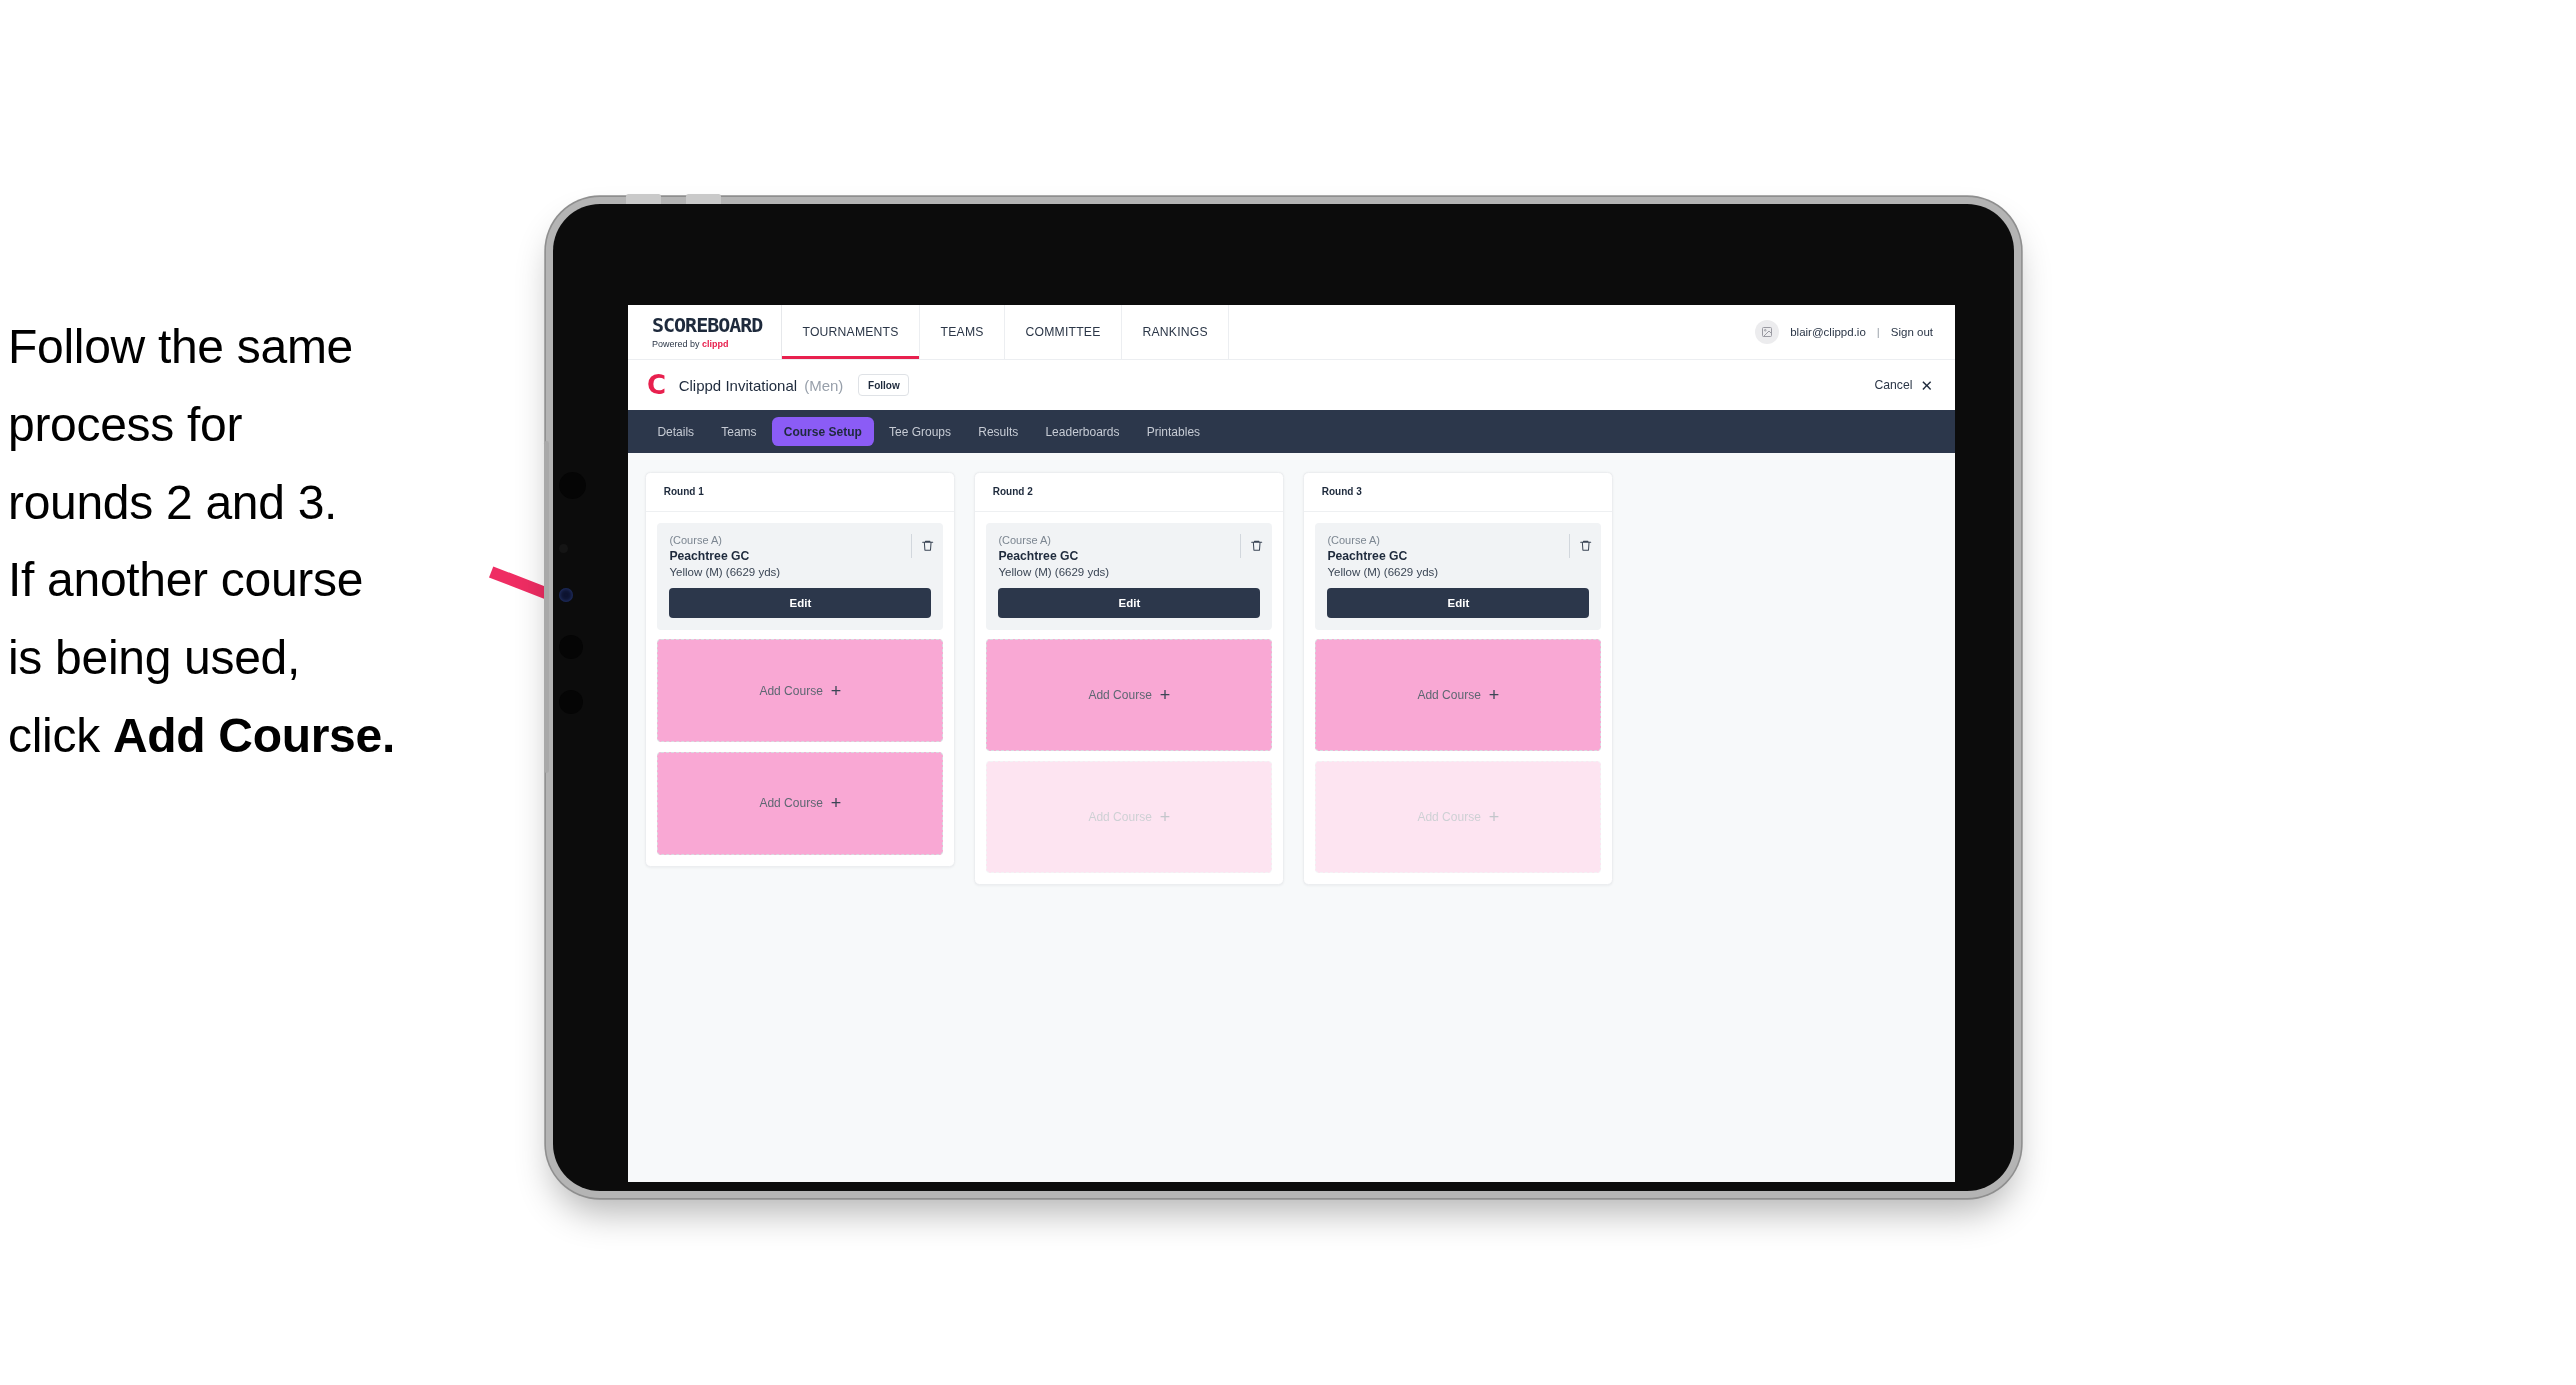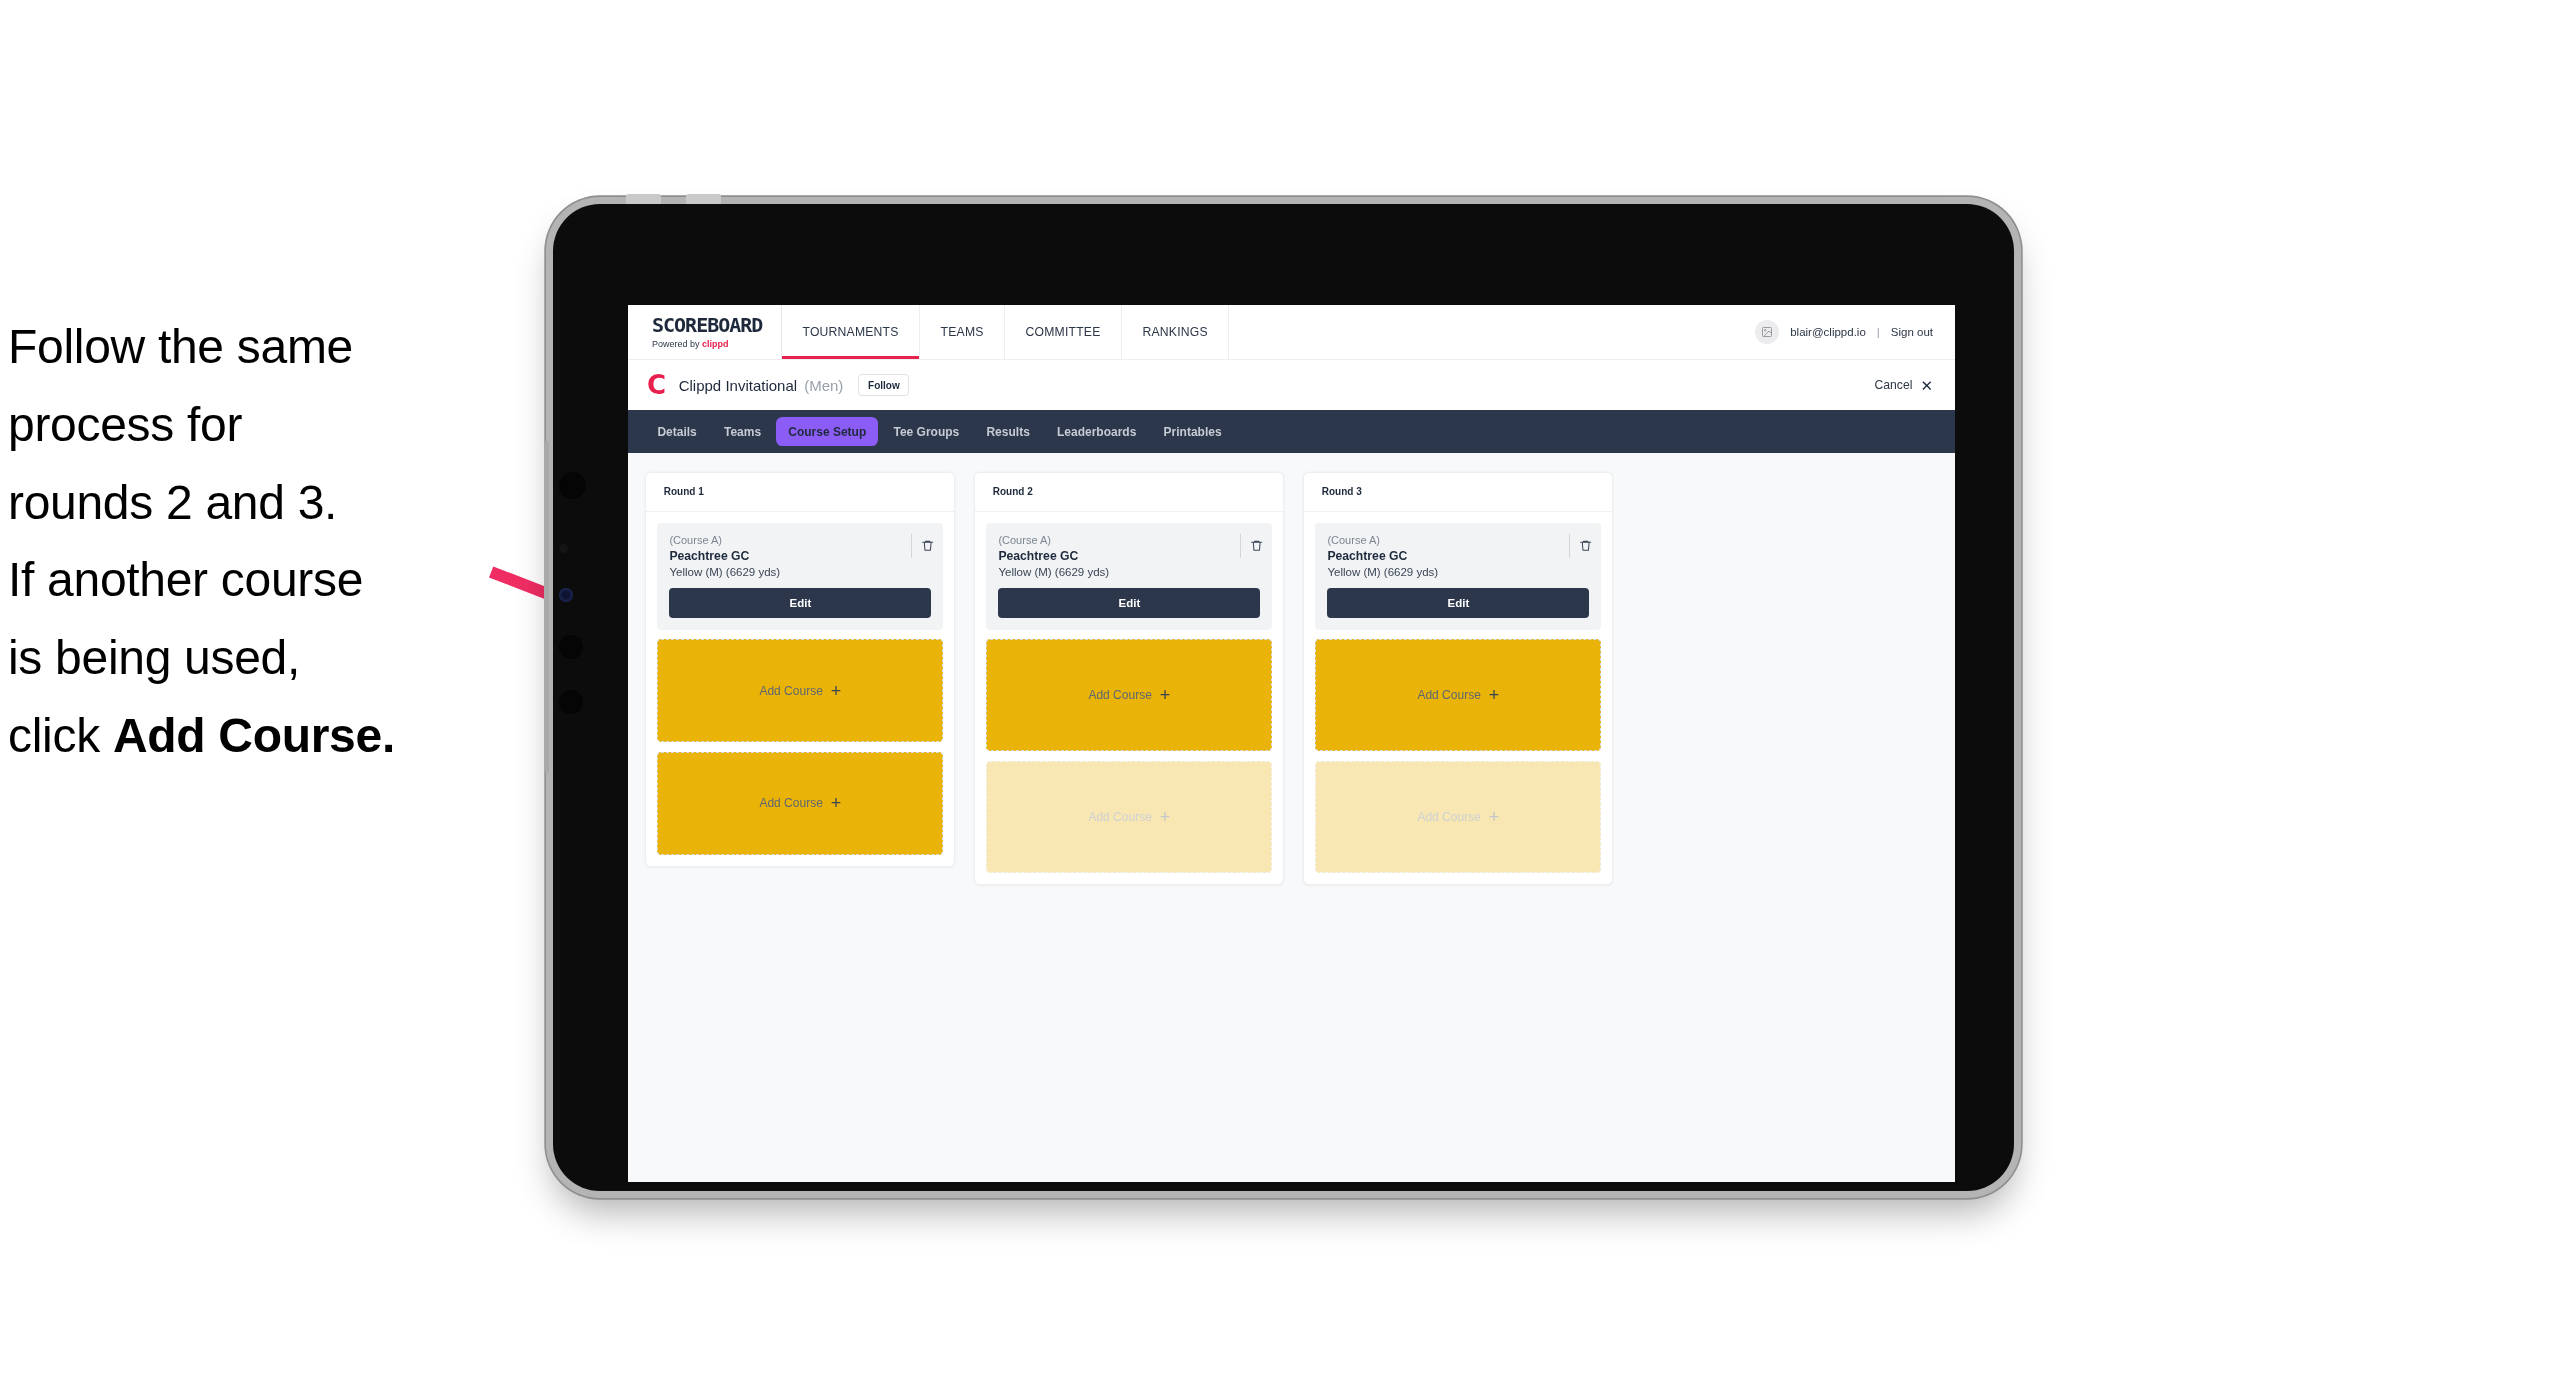--- a/index.html
+++ b/index.html
@@ -192,21 +192,20 @@
     padding-left: 17.4px;
     gap: 3.2px;
   }
   .tab {
     font-size: 12px;
     color: #c6cbd4;
     padding: 7.1px 12px;
     border-radius: 6.3px;
     cursor: pointer;
     white-space: nowrap;
-    font-weight: bold;
   }
   .tab.active {
     background: #8b5cf6;
     color: #1e2a3c;
     font-weight: 700;
   }
 
   
   #rounds {
     display: flex;
@@ -270,21 +269,21 @@
   .add-slot {
     height: 103px;
     border: 0.8px dashed #d7dbe0;
     border-radius: 4px;
     margin-top: 9.5px;
     display: flex;
     align-items: center;
     justify-content: center;
     gap: 8px;
     cursor: pointer;
-    background: #eab308;
+    background: #f9a8d4;
   }
   .add-slot .add-label { font-size: 12px; color: #5d6772; }
   .add-slot .plus { font-size: 18px; color: #3b4655; line-height: 1; font-weight: 300; }
   .add-slot.faded { opacity: 0.30; }
   .add-slot.tall { height: 112px; }
 </style>
 </head>
 <body>
 
 <div id="annotation">

